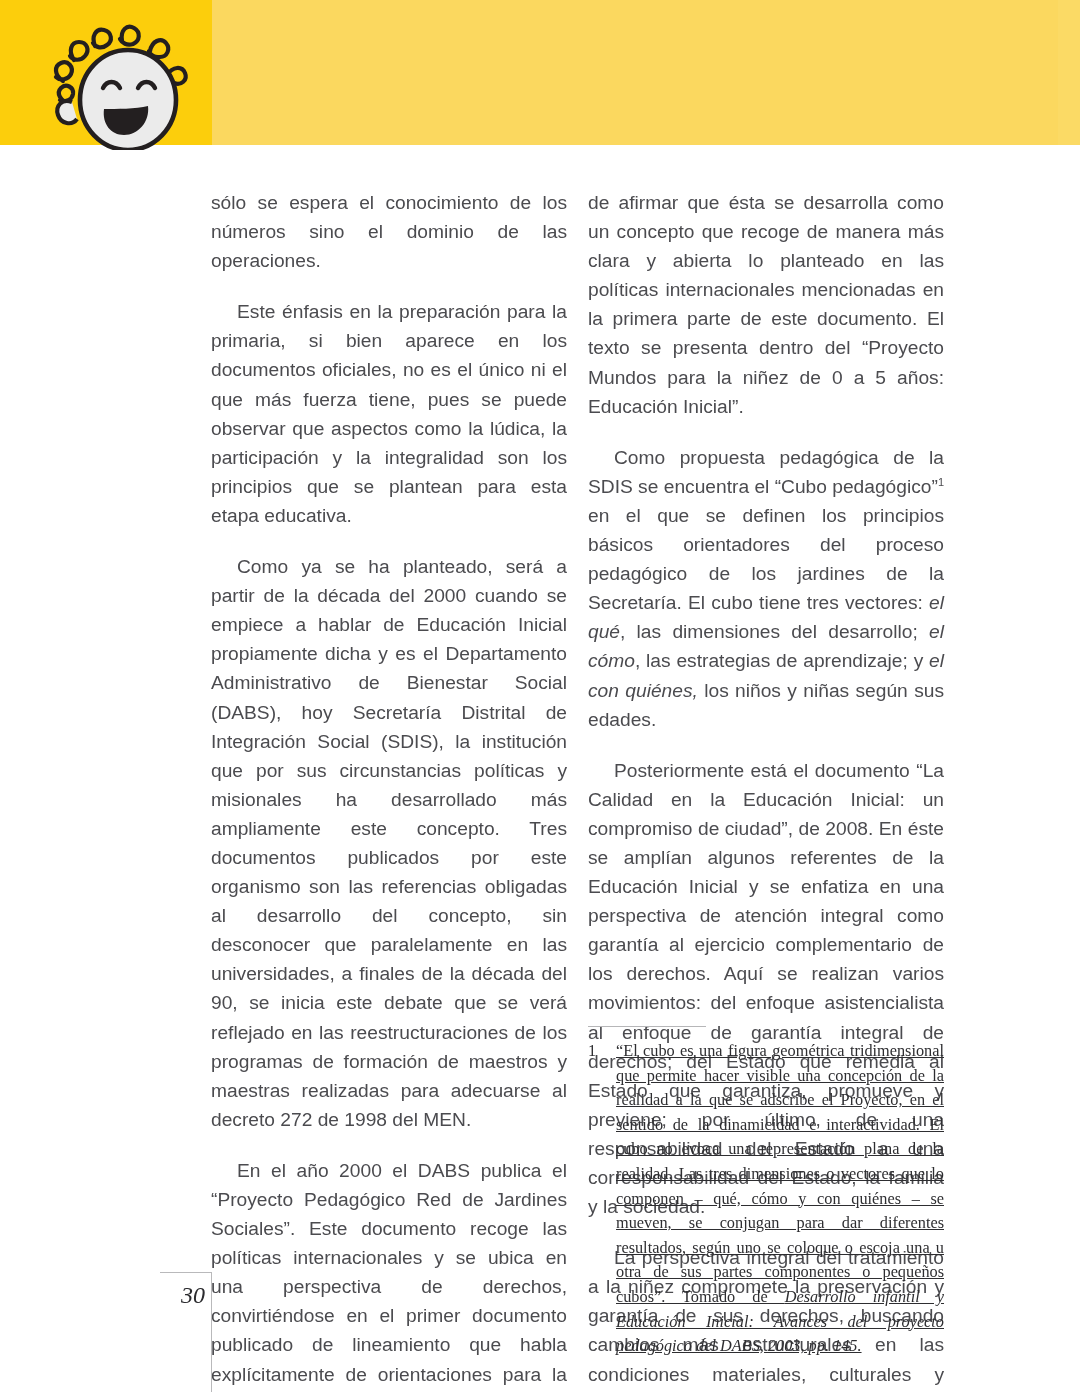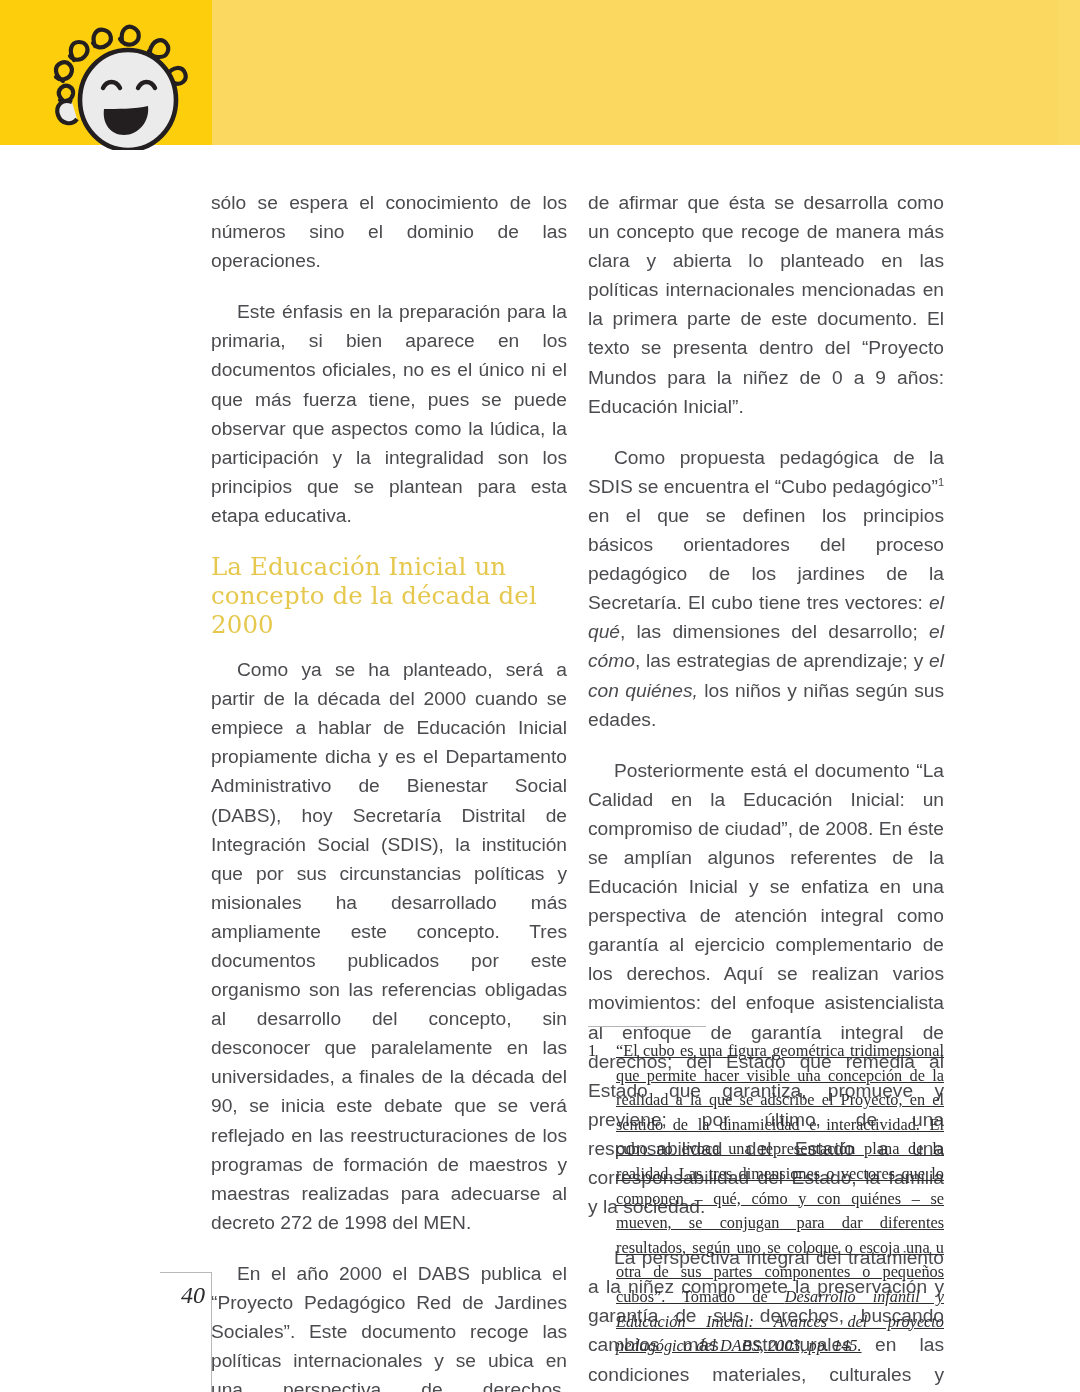--- a/index.html
+++ b/index.html
@@ -195,39 +195,38 @@
     </svg>
   </div>
 </div>
 
 <div id="page">
 
   <div class="col" id="col-left">
     <p class="noindent">sólo se espera el conocimiento de los números sino el dominio de las operaciones.</p>
     <p>Este énfasis en la preparación para la primaria, si bien aparece en los documentos oficiales, no es el único ni el que más fuerza tiene, pues se puede observar que aspectos como la lúdica, la participación y la integralidad son los principios que se plantean para esta etapa educativa.</p>
 
-    <h2 class="section-heading">La Educación Inicial un concepto de la década del 2000</h2>
 
     <p>Como ya se ha planteado, será a partir de la década del 2000 cuando se empiece a hablar de Educación Inicial propiamente dicha y es el Departamento Administrativo de Bienestar Social (DABS), hoy Secretaría Distrital de Integración Social (SDIS), la institución que por sus circunstancias políticas y misionales ha desarrollado más ampliamente este concepto. Tres documentos publicados por este organismo son las referencias obligadas al desarrollo del concepto, sin desconocer que paralelamente en las universidades, a finales de la década del 90, se inicia este debate que se verá reflejado en las reestructuraciones de los programas de formación de maestros y maestras realizadas para adecuarse al decreto 272 de 1998 del MEN.</p>
     <p>En el año 2000 el DABS publica el “Proyecto Pedagógico Red de Jardines Sociales”. Este documento recoge las políticas internacionales y se ubica en una perspectiva de derechos, convirtiéndose en el primer documento publicado de lineamiento que habla explícitamente de orientaciones para la educación de niños y niñas de 0 a 5 años, pues el que podríamos citar como documento precedente, el Proyecto Pedagógico Comunitario del Instituto de Bienestar Familiar, se dirige a niños entre 2 y 6 años.</p>
 
   </div>
 
   <div class="col" id="col-right">
-    <p class="noindent">de afirmar que ésta se desarrolla como un concepto que recoge de manera más clara y abierta lo planteado en las políticas internacionales mencionadas en la primera parte de este documento. El texto se presenta dentro del “Proyecto Mundos para la niñez de 0 a 9 años: Educación Inicial”.</p>
+    <p class="noindent">de afirmar que ésta se desarrolla como un concepto que recoge de manera más clara y abierta lo planteado en las políticas internacionales mencionadas en la primera parte de este documento. El texto se presenta dentro del “Proyecto Mundos para la niñez de 0 a 5 años: Educación Inicial”.</p>
     <p>Como propuesta pedagógica de la SDIS se encuentra el “Cubo pedagógico”<sup class="fn-ref">1</sup> en el que se definen los principios básicos orientadores del proceso pedagógico de los jardines de la Secretaría. El cubo tiene tres vectores: <em>el qué</em>, las dimensiones del desarrollo; <em>el cómo</em>, las estrategias de aprendizaje; y <em>el con quiénes,</em> los niños y niñas según sus edades.</p>
     <p>Posteriormente está el documento “La Calidad en la Educación Inicial: un compromiso de ciudad”, de 2008. En éste se amplían algunos referentes de la Educación Inicial y se enfatiza en una perspectiva de atención integral como garantía al ejercicio complementario de los derechos. Aquí se realizan varios movimientos: del enfoque asistencialista al enfoque de garantía integral de derechos; del Estado que remedia al Estado que garantiza, promueve y previene; por último, de una responsabilidad del Estado a una corresponsabilidad del Estado, la familia y la sociedad.</p>
     <p class="tight">La perspectiva integral del tratamiento a la niñez compromete la preservación y garantía de sus derechos, buscando cambios más estructurales en las condiciones materiales, culturales y sociales en que se desarrollan los niños y niñas, atendiendo a su desarrollo armó-</p>
   </div>
 
   <div id="footnote">
     <div id="footnote-rule"></div>
     <div id="footnote-body">
       <div id="footnote-num">1</div>
       <div id="footnote-text">“El cubo es una figura geométrica tridimensional que permite hacer visible una concepción de la realidad a la que se adscribe el Proyecto, en el sentido de la dinamicidad e interactividad. El cubo no evoca una representación plana de la realidad. Las tres dimensiones o vectores que lo componen – qué, cómo y con quiénes – se mueven, se conjugan para dar diferentes resultados, según uno se coloque o escoja una u otra de sus partes componentes o pequeños cubos”. Tomado de <em>Desarrollo infantil y Educación Inicial: Avances del proyecto pedagógico del DABS, 2003, pp. 145.</em></div>
     </div>
   </div>
 
   <div id="pagenum-rule-h"></div>
   <div id="pagenum-rule-v"></div>
-  <div id="pagenum">40</div>
+  <div id="pagenum">30</div>
 
 </div>
 
 </body></html>

